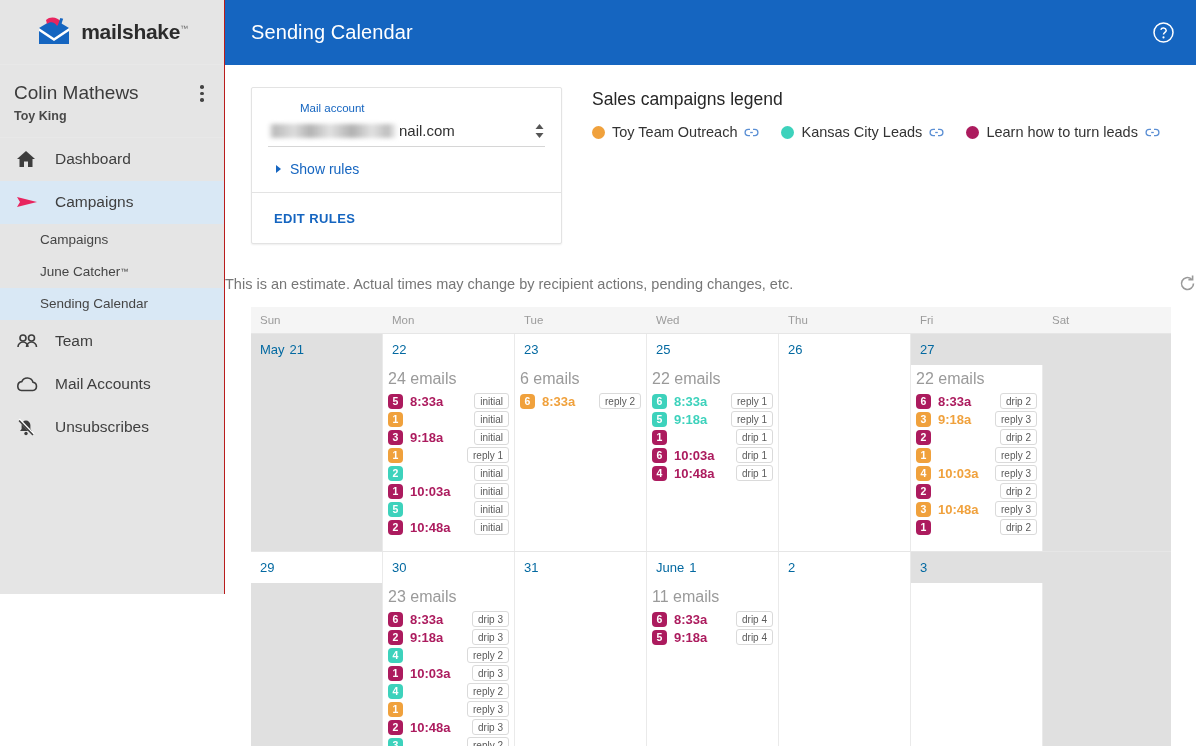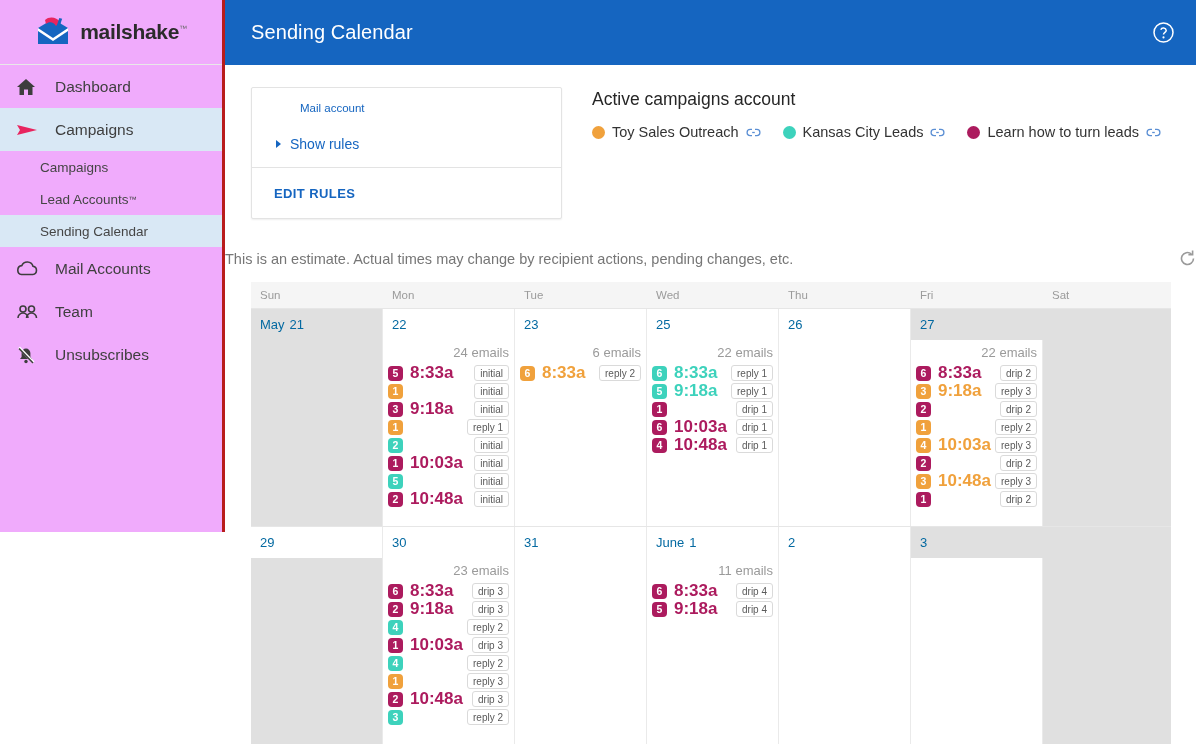--- a/index.html
+++ b/index.html
@@ -6,23 +6,23 @@
   html, body {
     width: 1196px; height: 746px;
     font-family: "Liberation Sans", sans-serif;
     background: #ffffff;
     overflow: hidden;
   }
   .app { display: flex; width: 1196px; height: 746px; }
 
   
   .sidebar {
-    width: 225px; height: 532px;
-    background: #f0abfc;
-    border-right: 3px solid #b91c1c;
+    width: 225px; height: 594px;
+    background: #e5e5e5;
+    border-right: 1px solid #b91c1c;
     flex: 0 0 225px;
   }
   .logo-row {
     height: 65px;
     display: flex; align-items: center; justify-content: center;
     border-bottom: 1px solid #e8e8e8;
   }
   .logo-mark { width: 36px; height: 30px; position: relative; margin-right: 9px; }
   .brand-text {
     font-size: 21px; font-weight: bold; color: #2b2b2b; letter-spacing: -0.3px;
@@ -169,34 +169,34 @@
   .body-row { display: flex; }
   .day-cell {
     width: 132px; flex: 0 0 132px;
     border-right: 1px solid #eaeaea;
     padding: 4px 5px 6px 5px;
     min-height: 186px;
   }
   .day-cell.weekend { background: #e0e0e0; }
   .day-cell.sat { flex: 1 1 auto; width: auto; border-right: none; }
   .emails-count {
-    font-size: 13px; color: #9a9a9a; text-align: right;
+    font-size: 16px; color: #9a9a9a; text-align: left;
     padding: 1px 0 4px 0;
   }
   .evt {
     display: flex; align-items: center;
     height: 18px; margin-bottom: 0px;
   }
   .badge {
     width: 15px; height: 15px; border-radius: 4px;
     color: #fff; font-size: 10.5px; font-weight: bold;
     display: flex; align-items: center; justify-content: center;
     flex: 0 0 15px;
   }
-  .evt-time { font-size: 17px; font-weight: bold; margin-left: 7px; white-space: nowrap; }
+  .evt-time { font-size: 13px; font-weight: bold; margin-left: 7px; white-space: nowrap; }
   .evt-spacer { flex: 1; }
   .chip {
     border: 1px solid #dadada; border-radius: 3px;
     background: #fff;
     font-size: 10px; color: #5a5a5a;
     padding: 1.5px 5px; white-space: nowrap;
   }
 </style>
 </head>
 <body>
@@ -210,20 +210,29 @@
         <svg width="36" height="30" viewBox="0 0 36 30">
           <path d="M3 11 L18 2 L33 11 L33 27 L3 27 Z" fill="#1565C0"></path>
           <path d="M3 11 L18 21 L33 11 L33 14 L18 24 L3 14 Z" fill="#ffffff"></path>
           <path d="M10 3 C14 -1, 22 0, 25 5 L21 9 C19 5, 14 4, 11 7 Z" fill="#E8255F"></path>
           <rect x="23" y="1" width="3" height="9" transform="rotate(18 24 5)" fill="#1565C0"></rect>
         </svg>
       </span>
       <span class="brand-text"><span>mailshake</span><span class="brand-tm">™</span></span>
     </div>
 
+    <div class="user-block">
+      <div class="user-name">Colin Mathews</div>
+      <div class="user-org">Toy King</div>
+      <div class="kebab">
+          <i></i>
+          <i></i>
+          <i></i>
+        </div>
+    </div>
 
     <nav class="nav">
 
       <div class="nav-item">
         <span class="nav-icon">
           <svg width="20" height="18" viewBox="0 0 20 18">
               <path d="M10 1 L19 9 L16.5 9 L16.5 17 L12 17 L12 11.5 L8 11.5 L8 17 L3.5 17 L3.5 9 L1 9 Z" fill="#3d3d3d"></path>
             </svg>
         </span>
         <span>Dashboard</span>
@@ -235,46 +244,46 @@
               <path d="M1 3 L21 8 L1 13 L4 8 Z" fill="#E8255F"></path>
             </svg>
         </span>
         <span>Campaigns</span>
       </div>
 
       <div class="sub-item">
         <span>Campaigns</span>
       </div>
       <div class="sub-item">
-        <span>Lead Accounts</span>
+        <span>June Catcher</span>
           <span class="sup-tm">™</span>
       </div>
       <div class="sub-item active">
         <span>Sending Calendar</span>
-      </div>
-
-      <div class="nav-item">
-        <span class="nav-icon">
-          <svg width="22" height="15" viewBox="0 0 22 15">
-              <path d="M5.5 13.5 A4.5 4.5 0 0 1 5.8 4.6 A6 6 0 0 1 17 5.2 A4.2 4.2 0 0 1 16.8 13.5 Z" fill="none" stroke="#3d3d3d" stroke-width="1.6"></path>
-            </svg>
-        </span>
-        <span>Mail Accounts</span>
       </div>
 
       <div class="nav-item">
         <span class="nav-icon">
           <svg width="22" height="16" viewBox="0 0 22 16">
             <circle cx="7" cy="5" r="3" fill="none" stroke="#3d3d3d" stroke-width="1.6"></circle>
             <circle cx="15.5" cy="5" r="3" fill="none" stroke="#3d3d3d" stroke-width="1.6"></circle>
             <path d="M2 14 A5 5 0 0 1 12 14" fill="none" stroke="#3d3d3d" stroke-width="1.6"></path>
             <path d="M10.5 14 A5 5 0 0 1 20.5 14" fill="none" stroke="#3d3d3d" stroke-width="1.6"></path>
           </svg>
         </span>
         <span>Team</span>
+      </div>
+
+      <div class="nav-item">
+        <span class="nav-icon">
+          <svg width="22" height="15" viewBox="0 0 22 15">
+              <path d="M5.5 13.5 A4.5 4.5 0 0 1 5.8 4.6 A6 6 0 0 1 17 5.2 A4.2 4.2 0 0 1 16.8 13.5 Z" fill="none" stroke="#3d3d3d" stroke-width="1.6"></path>
+            </svg>
+        </span>
+        <span>Mail Accounts</span>
       </div>
 
       <div class="nav-item">
         <span class="nav-icon">
           <svg width="20" height="20" viewBox="0 0 20 20">
             <path d="M4 14 L16 14 L14.4 12 L14.4 8 A4.4 4.4 0 0 0 5.6 8 L5.6 12 Z" fill="#3d3d3d"></path>
             <circle cx="10" cy="16.5" r="1.7" fill="#3d3d3d"></circle>
             <line x1="3" y1="2.5" x2="17.5" y2="17.5" stroke="#ffffff" stroke-width="2.6"></line>
             <line x1="3" y1="3.5" x2="17" y2="18" stroke="#3d3d3d" stroke-width="1.6"></line>
           </svg>
@@ -299,37 +308,49 @@
       </span>
     </header>
 
     <div class="content">
 
       <div class="panels">
 
         <div class="acct-card">
           <div class="acct-body">
             <div class="acct-label">Mail account</div>
+            <div class="acct-select">
+              <div class="acct-email">
+                <span class="blurred"></span>
+                  <span>nail.com</span>
+              </div>
+              <span class="spinner-arrows">
+                <svg width="11" height="16" viewBox="0 0 11 16">
+                  <path d="M5.5 1 L9.5 6 L1.5 6 Z" fill="#555"></path>
+                  <path d="M5.5 15 L9.5 10 L1.5 10 Z" fill="#555"></path>
+                </svg>
+              </span>
+            </div>
             <div class="show-rules">
               <span class="caret-right"></span>
               <span>Show rules</span>
             </div>
           </div>
           <div class="acct-footer">
             <span class="edit-rules">EDIT RULES</span>
           </div>
         </div>
 
         <div class="legend">
-          <div class="legend-title">Active campaigns account</div>
+          <div class="legend-title">Sales campaigns legend</div>
           <div class="legend-items">
 
             <div class="legend-entry">
               <span class="dot" style="background: rgb(240, 161, 60);"></span>
-              <span class="legend-label">Toy Sales Outreach</span>
+              <span class="legend-label">Toy Team Outreach</span>
               <span class="link-icon">
                 <svg width="15" height="11" viewBox="0 0 15 11">
                   <path d="M6.2 5.5 L8.8 5.5" stroke="#5b8fd4" stroke-width="1.3"></path>
                   <path d="M6 2.4 L4.2 2.4 A3.1 3.1 0 0 0 4.2 8.6 L6 8.6" fill="none" stroke="#5b8fd4" stroke-width="1.3"></path>
                   <path d="M9 2.4 L10.8 2.4 A3.1 3.1 0 0 1 10.8 8.6 L9 8.6" fill="none" stroke="#5b8fd4" stroke-width="1.3"></path>
                 </svg>
               </span>
             </div>
 
             <div class="legend-entry">

